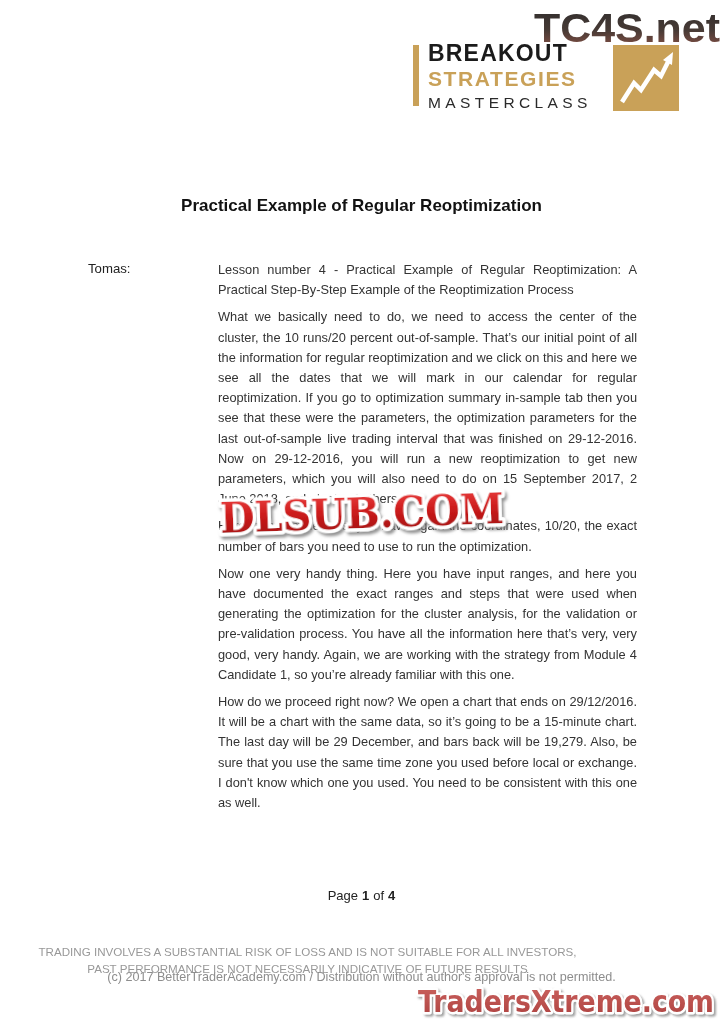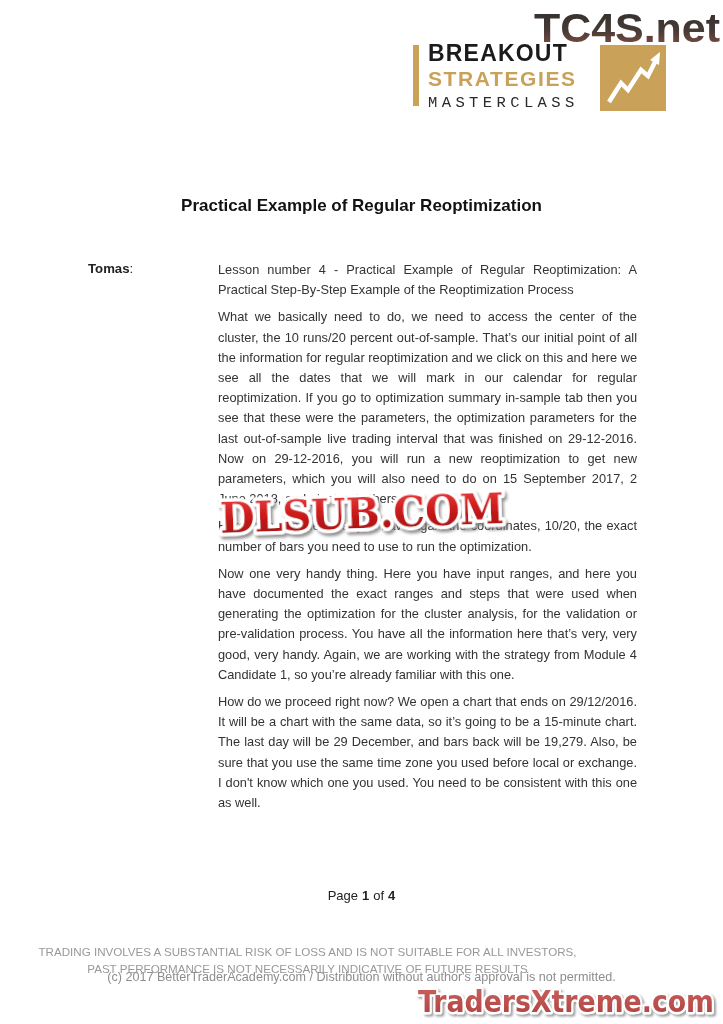--- a/index.html
+++ b/index.html
@@ -9,33 +9,33 @@
     font-family:"Liberation Sans",sans-serif;color:#2e2e2e;
   }
   
   .tc4s{position:absolute;top:4px;right:1px;}
   
   .logo{position:absolute;top:40px;left:381px;display:flex;align-items:flex-start;padding-left:32px;}
   .logo-bar{width:6px;height:61px;background:#c9a158;margin-top:5px;}
   .logo-text{margin-left:9px;white-space:nowrap;}
   .logo-line1{font-size:23px;font-weight:bold;letter-spacing:1.2px;color:#1b1b1b;line-height:26px;}
   .logo-line2{font-size:21px;font-weight:bold;letter-spacing:1.6px;color:#c9a158;line-height:25px;}
-  .logo-line3{font-size:15.5px;font-weight:400;letter-spacing:4.4px;color:#2a2a2a;line-height:24px;font-family:Liberation Mono, monospace;}
+  .logo-line3{font-size:15.5px;font-weight:400;letter-spacing:4.4px;color:#2a2a2a;line-height:24px;}
   .logo-chart{width:66px;height:66px;background:#c9a158;margin-left:21px;margin-top:5px;}
   
   .doc-title,.doc-subtitle{
     position:absolute;left:0;width:723px;text-align:center;
     font-weight:bold;font-size:17px;color:#121212;
   }
   .doc-title{top:159px;}
   .doc-subtitle{top:196px;}
   
   .transcript{position:absolute;top:260px;left:88px;width:549px;}
   .speaker{position:absolute;left:0;top:1px;font-size:13.2px;color:#222;}
-  .speaker b{font-weight:bold;}
+  .speaker b{font-weight:normal;}
   .paras{margin-left:130px;width:419px;text-align:justify;
     font-size:12.8px;line-height:20.2px;color:#333;}
   .paras p{margin:0 0 7px 0;}
   
   .dlsub{position:absolute;top:482px;left:214px;transform:rotate(-2deg);}
   
   .page-num{position:absolute;top:888px;left:0;width:723px;text-align:center;
     font-size:13px;color:#222;}
   .page-num b{font-weight:bold;margin:0 2px;}
   .page-num span{margin:0 2px;}

